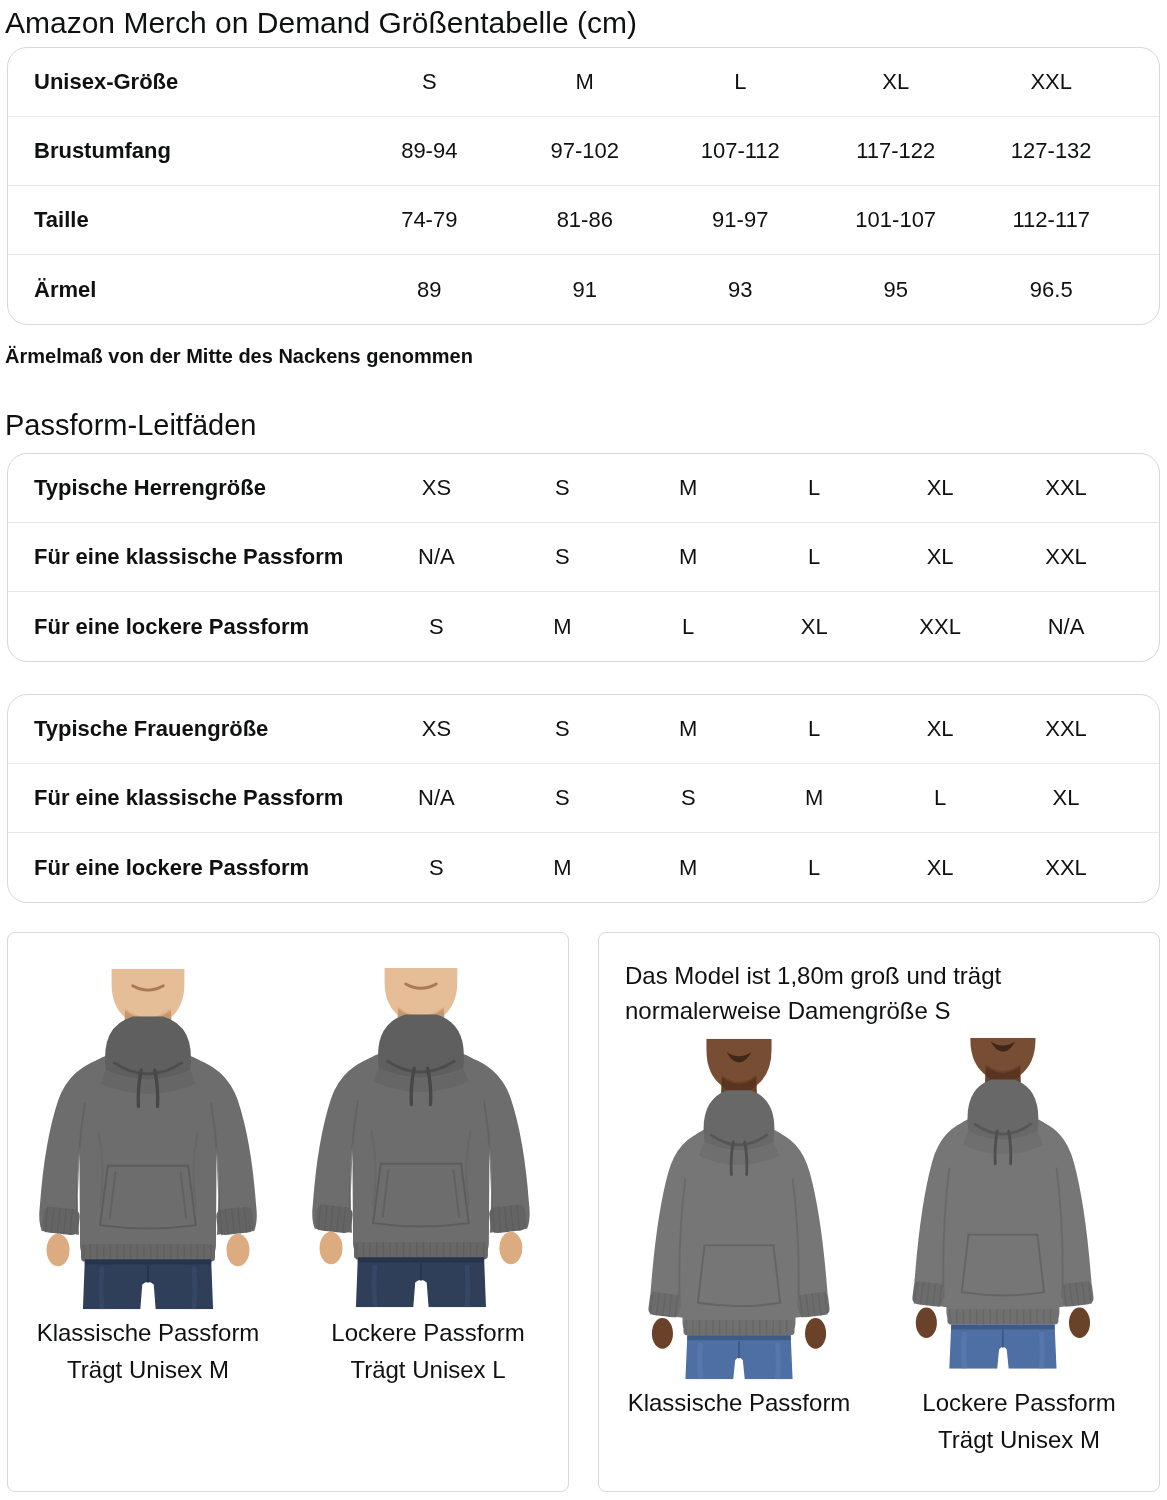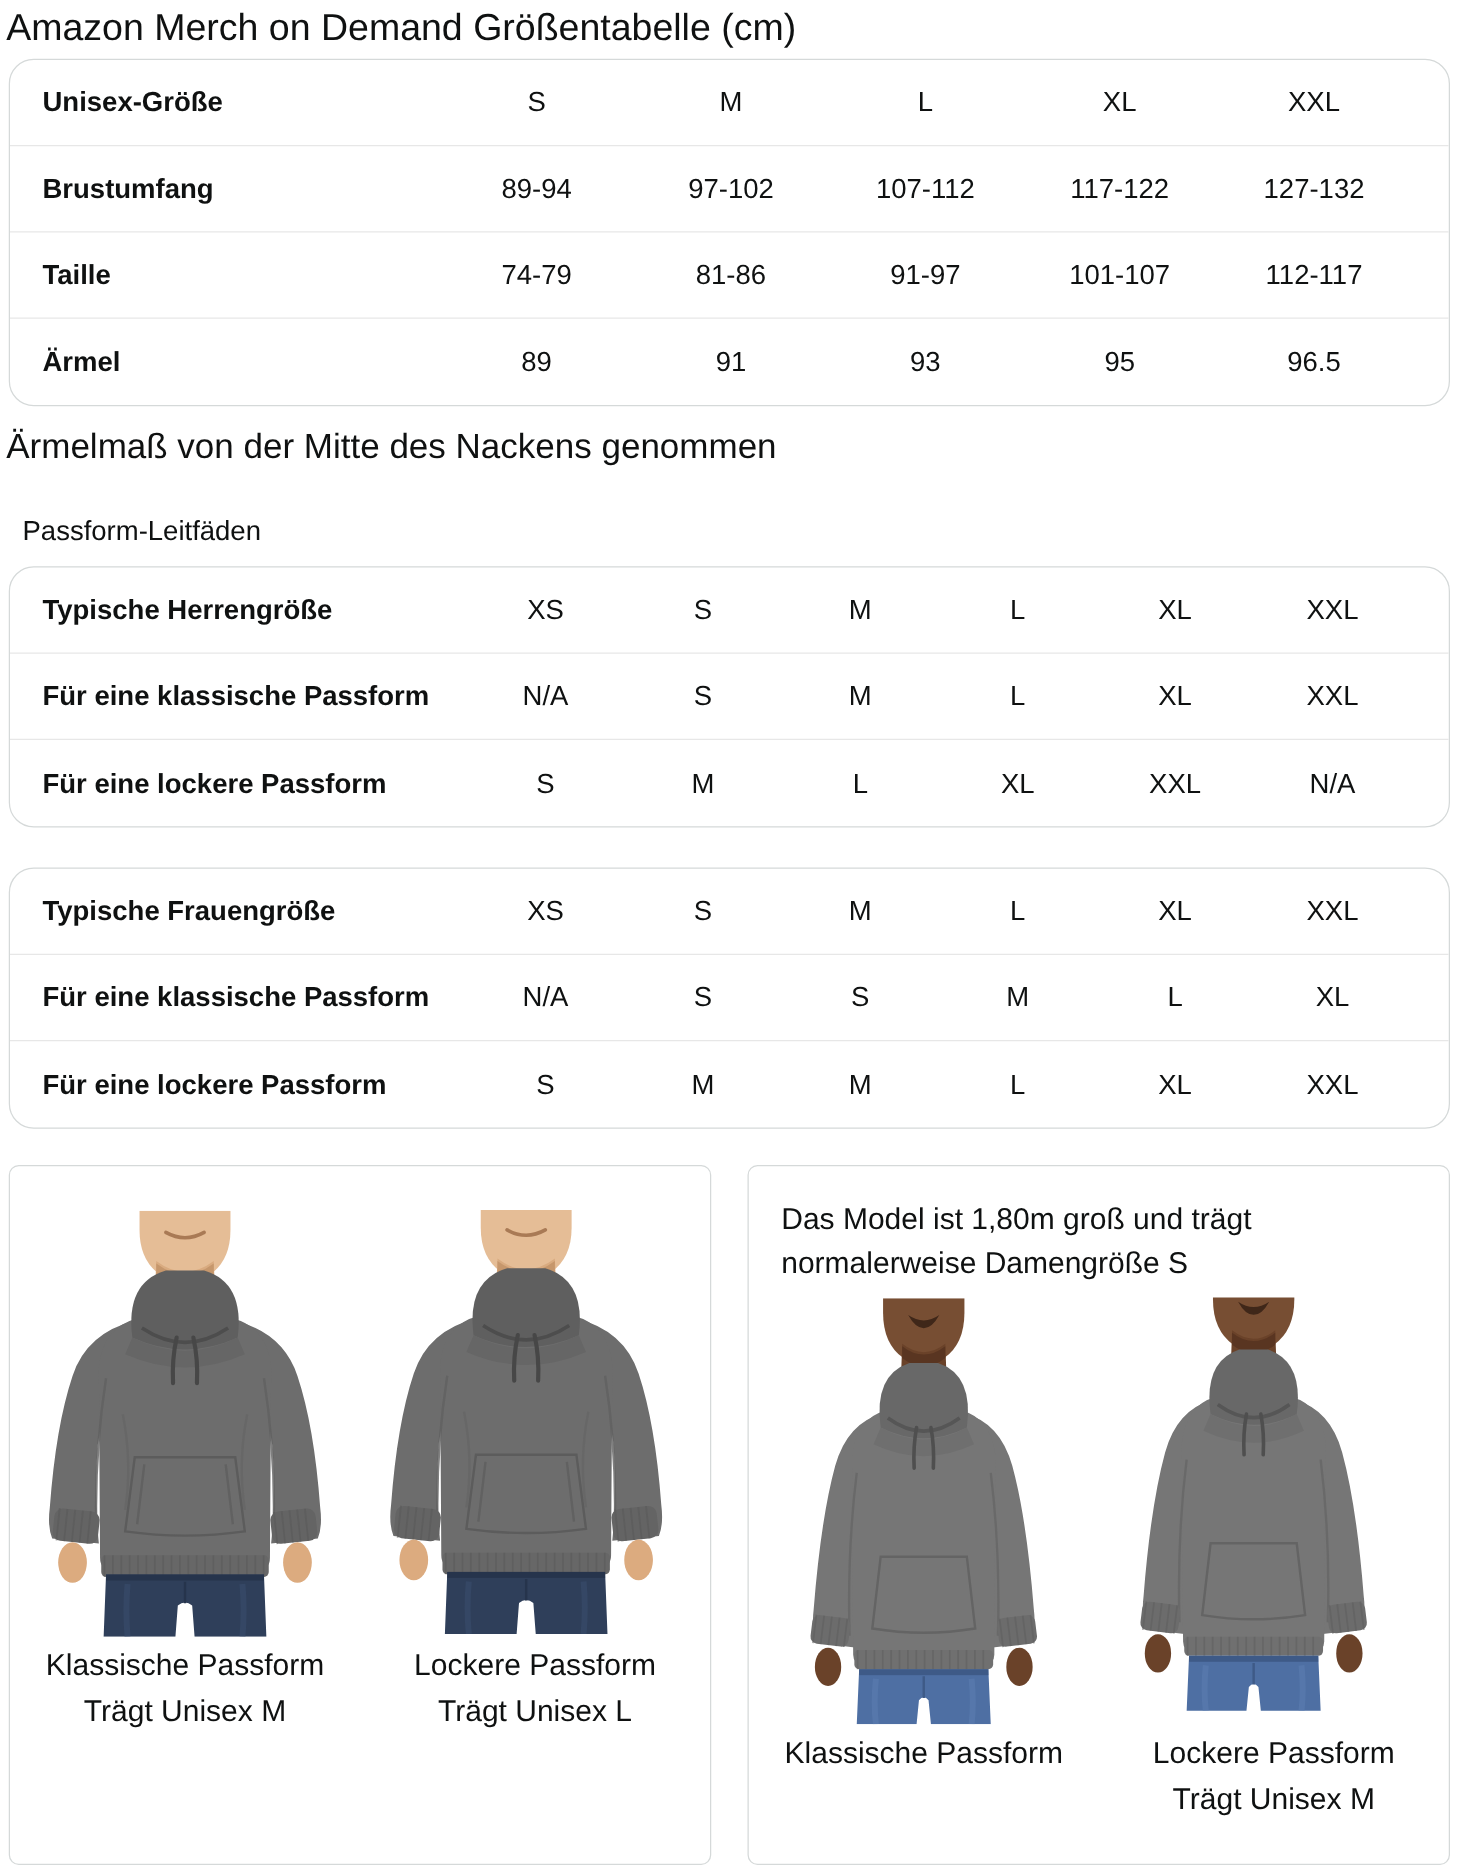--- a/index.html
+++ b/index.html
@@ -34,29 +34,30 @@
     padding: 0 30px 0 26px;
     border-bottom: 1px solid #e7e7e7;
     font-size: 22px;
   }
   .trow:last-child { border-bottom: none; }
   .tlabel { font-weight: 700; flex: 0 0 29%; }
   .cols6 .tlabel { flex: 0 0 31%; }
   .tcell { flex: 1 1 0; text-align: center; }
 
   .note {
-    font-size: 28px;
+    font-size: 20px;
     line-height: 27px;
     margin: 18px 16px 0 5px;
+    font-weight: bold;
   }
   .section-heading {
-    font-size: 22px;
+    font-size: 29px;
     font-weight: 400;
     line-height: 30px;
-    margin: 40px 0 0 18px;
+    margin: 40px 0 0 5px;
   }
   .fit-table-1 { margin-top: 13px; }
   .fit-table-2 { margin-top: 32px; }
 
   .cards-row {
     display: flex;
     gap: 29px;
     margin: 29px 7px 0 7px;
   }
   .model-card {

